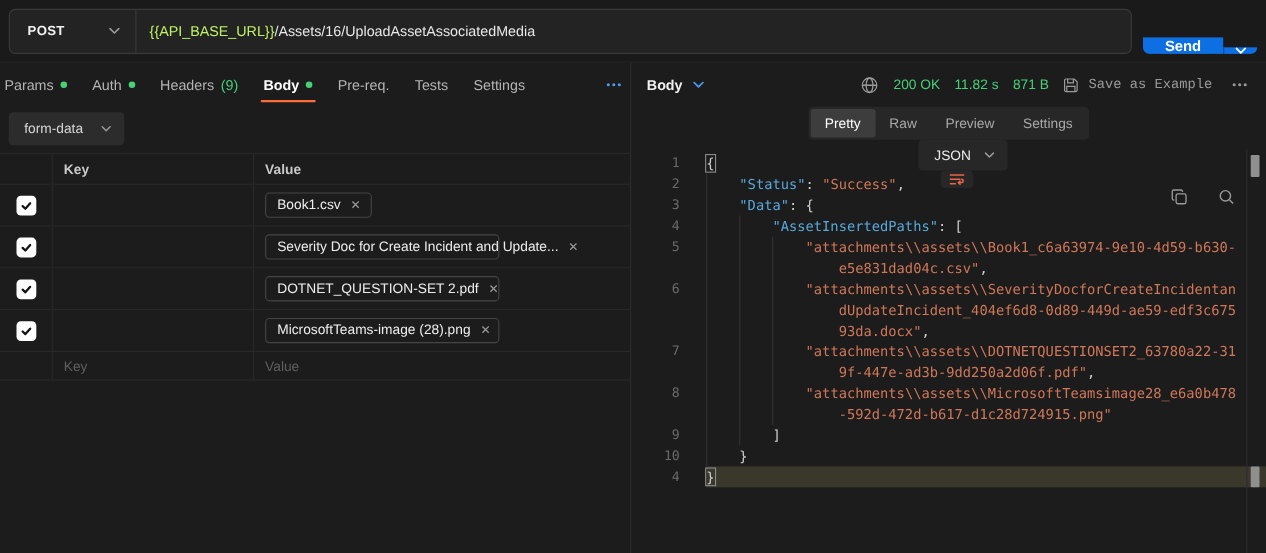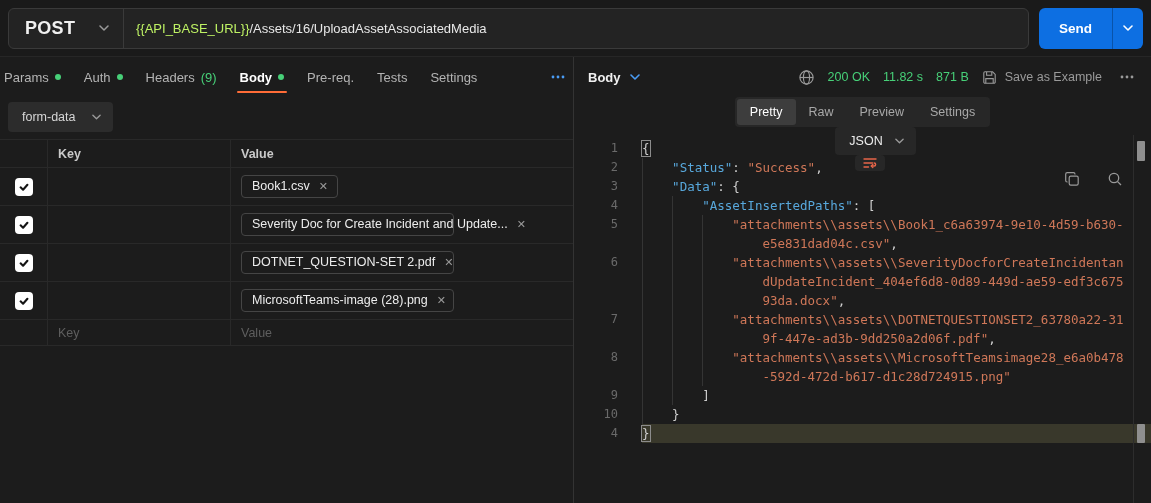--- a/index.html
+++ b/index.html
@@ -7,25 +7,25 @@
   body {
     background:#1b1b1b; color:#e8e8e8; overflow:hidden;
     font-family:"Liberation Sans", sans-serif; font-size:13px;
   }
   svg { display:block; }
 
   
   .topbar { height:57px; background:#1a1a1a; display:flex; align-items:center; padding:0 8px; gap:10px; border-bottom:1px solid #262626; }
   .req-box { flex:1; height:41px; display:flex; align-items:stretch; background:#232323; border:1px solid #3a3a3a; border-radius:6px; overflow:hidden; }
   .method { width:114px; display:flex; align-items:center; justify-content:space-between; padding:0 14px 0 16px; cursor:pointer; color:#f0f0f0; }
-  .method .mlabel { font-weight:700; letter-spacing:.3px; font-size:18px; }
+  .method .mlabel { font-weight:700; letter-spacing:.3px; font-size:12px; }
   .chev { color:#9a9a9a; }
   .url { flex:1; display:flex; align-items:center; padding-left:12px; border-left:1px solid #3a3a3a; font-size:13px; white-space:nowrap; overflow:hidden; }
   .url .var { color:#bef264; }
-  .send-group { display:flex; height:41px; border-radius:6px; overflow:hidden; }
+  .send-group { display:flex; height:41px; border-radius:6px; overflow:hidden;align-items:flex-end; }
   .send-main { background:#0d6fe2; color:#fff; font-weight:700; font-size:13.5px; border:none; padding:0 20px; cursor:pointer; font-family:inherit; }
   .send-chev { background:#0d6fe2; border:none; border-left:1px solid rgba(0,0,0,.25); width:31px; display:flex; align-items:center; justify-content:center; cursor:pointer; color:#fff; }
 
   
   .main { display:flex; height:446px; }
   .left { width:574px; border-right:1px solid #333; display:flex; flex-direction:column; background:#1c1c1c; }
   .right { flex:1; display:flex; flex-direction:column; background:#1c1c1c; }
 
   
   .rtabs { height:40px; display:flex; align-items:center; padding:0 4px; }
@@ -57,21 +57,21 @@
   .chip { display:inline-flex; align-items:center; gap:9px; border:1px solid #454545; border-radius:4px; padding:3px 9px 4px 10px; color:#ececec; cursor:default; max-width:100%; white-space:nowrap; }
   .chip .x { color:#9a9a9a; font-size:11px; cursor:pointer; }
 
   
   .resp-head { height:40px; display:flex; align-items:center; padding:0 14px; }
   .resp-body-sel { display:flex; align-items:center; gap:9px; cursor:pointer; }
   .resp-body-sel .blabel { font-weight:700; font-size:13px; color:#f0f0f0; }
   .resp-body-sel .chev { color:#4a9cf5; }
   .resp-meta { margin-left:auto; display:flex; align-items:center; gap:13px; }
   .green { color:#47d078; font-size:12.5px; }
-  .save-ex { display:flex; align-items:center; gap:8px; background:none; border:none; color:#9a9a9a; font-size:12.5px; cursor:pointer; font-family:Liberation Sans, sans-serif; }
+  .save-ex { display:flex; align-items:center; gap:8px; background:none; border:none; color:#9a9a9a; font-size:12.5px; cursor:pointer; font-family:Liberation Mono, monospace; }
   .resp-more { background:none; border:none; color:#9a9a9a; cursor:pointer; padding:3px; margin-left:2px; }
 
   
   .view-bar { height:38px; display:flex; align-items:center; padding:0 14px;flex-direction:column; }
   .vtabs { display:inline-flex; background:#272727; border-radius:4px; padding:2px; }
   .vtab { padding:6px 13px; border-radius:3px; color:#a8a8a8; font-size:12.5px; cursor:pointer; background:none; border:none; font-family:inherit; }
   .vtab.active { background:#3d3d3d; color:#fff; }
   .fmt-sel { margin-left:26px; display:flex; align-items:center; gap:12px; background:#272727; border:none; border-radius:4px; padding:7px 12px 7px 14px; color:#ececec; font-size:12.5px; cursor:pointer; font-family:inherit; }
   .wrap-btn { margin-left:14px; width:30px; height:29px; background:#272727; border:none; border-radius:4px; display:flex; align-items:center; justify-content:center; cursor:pointer; }
   .vb-right { margin-left:auto; display:flex; align-items:center; gap:27px; padding-right:14px; }

